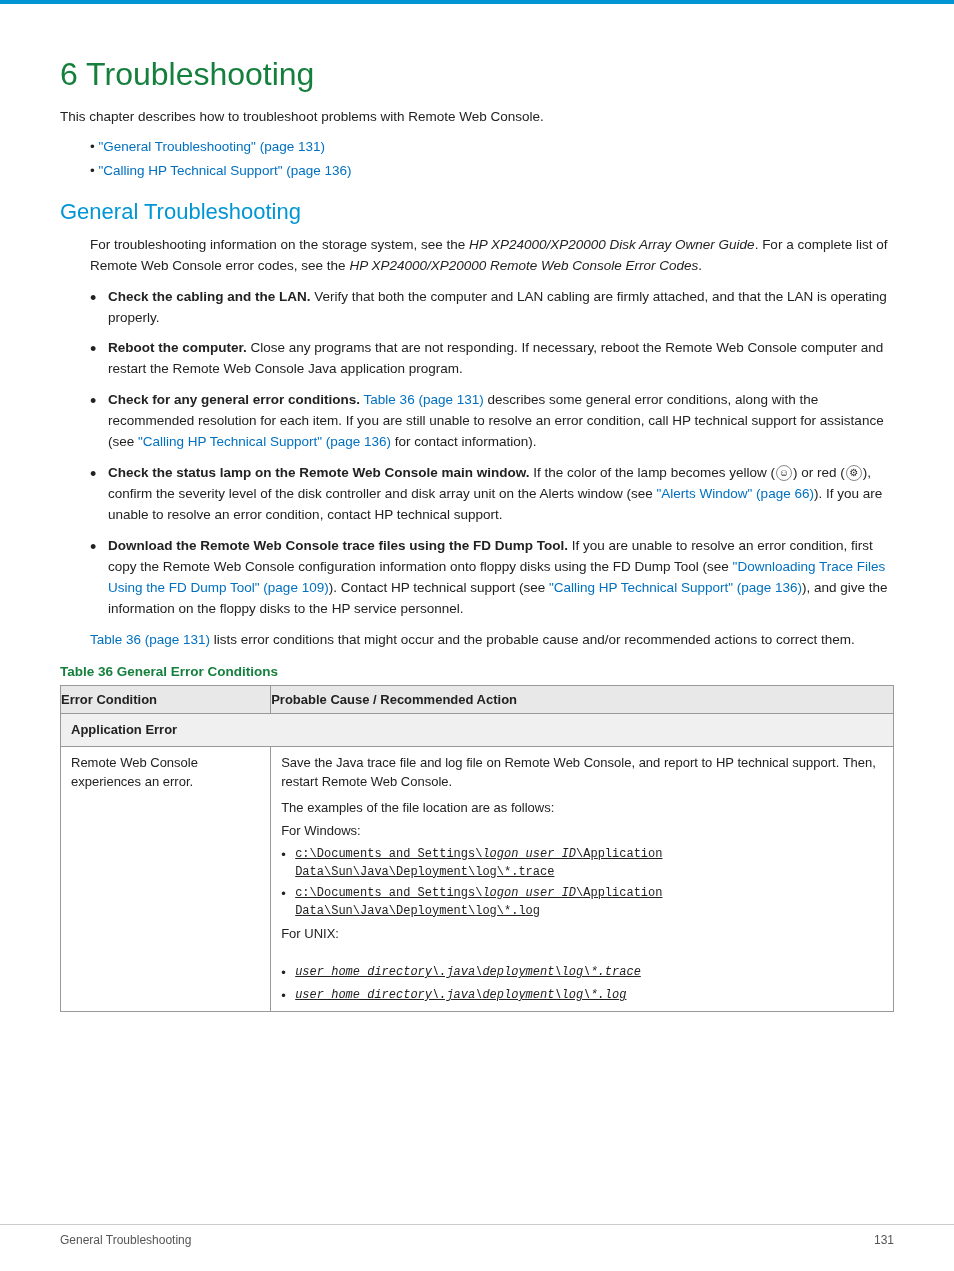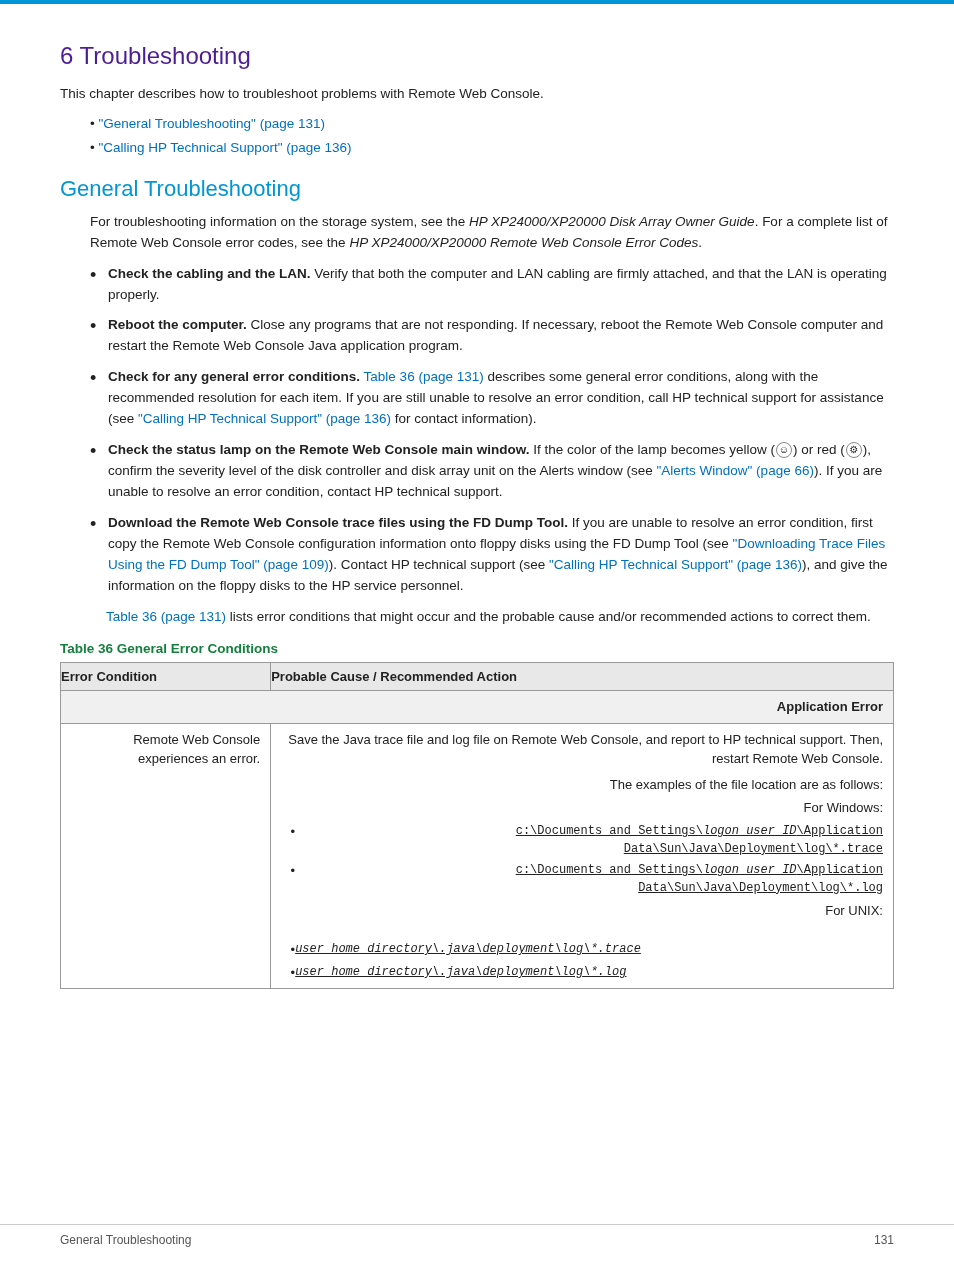--- a/index.html
+++ b/index.html
@@ -14,25 +14,25 @@
     }
     .top-border {
       height: 4px;
       background: #0096d6;
       width: 100%;
     }
     .page-content {
       padding: 28px 60px 60px 60px;
     }
     h1.chapter-title {
-      font-size: 24px;
+      font-size: 32px;
       font-weight: normal;
-      color: #4c1d95;
+      color: #15803d;
       margin-bottom: 14px;
-      margin-top: 10px;
+      margin-top: 24px;
     }
     .intro-text {
       margin-bottom: 10px;
       line-height: 1.5;
     }
     ul.toc-list {
       list-style: none;
       margin: 0 0 10px 30px;
     }
     ul.toc-list li {
@@ -98,21 +98,20 @@
       padding: 6px 0;
       text-align: left;
       font-weight: bold;
       font-size: 13px;
     }
     table.error-table td {
       border: 1px solid #999;
       padding: 6px 10px;
       vertical-align: top;
       line-height: 1.5;
-      text-align: right;
     }
     table.error-table .row-header td {
       background: #f0f0f0;
       font-weight: bold;
       font-size: 13px;
     }
     .mono {
       font-family: 'Courier New', Courier, monospace;
       font-size: 12px;
       text-decoration: underline;
@@ -207,21 +206,21 @@
       <li>
         <span class="bullet-dot">•</span>
         <span class="bullet-content">
           <strong>Download the Remote Web Console trace files using the FD Dump Tool.</strong> If you are unable to resolve an error condition, first copy the Remote Web Console configuration information onto floppy disks using the FD Dump Tool (see <a class="link-blue" href="#">"Downloading Trace Files Using the FD Dump Tool" (page 109)</a>). Contact HP technical support (see <a class="link-blue" href="#">"Calling HP Technical Support" (page 136)</a>), and give the information on the floppy disks to the HP service personnel.
         </span>
       </li>
     </ul>
   </div>
 
 
-  <p style="margin-left:46px; margin-bottom:10px; line-height:1.55;">
+  <p style="margin-left:30px; margin-bottom:10px; line-height:1.55;">
     <a class="link-blue" href="#">Table 36 (page 131)</a> lists error conditions that might occur and the probable cause and/or recommended actions to correct them.
   </p>
 
   <h3 class="table-title">Table 36 General Error Conditions</h3>
 
   <table class="error-table">
     <thead>
       <tr>
         <th>Error Condition</th>
         <th>Probable Cause / Recommended Action</th>

